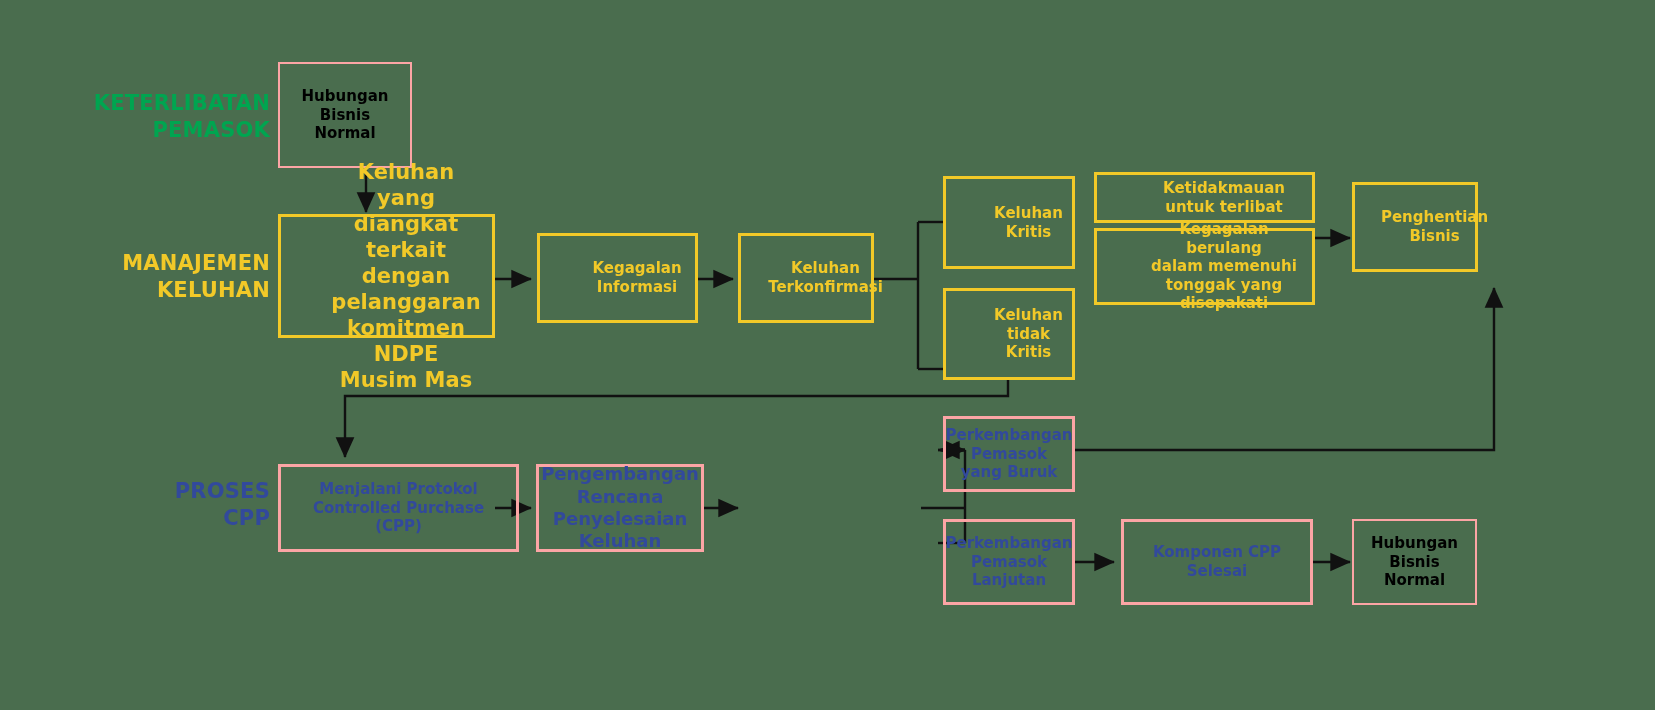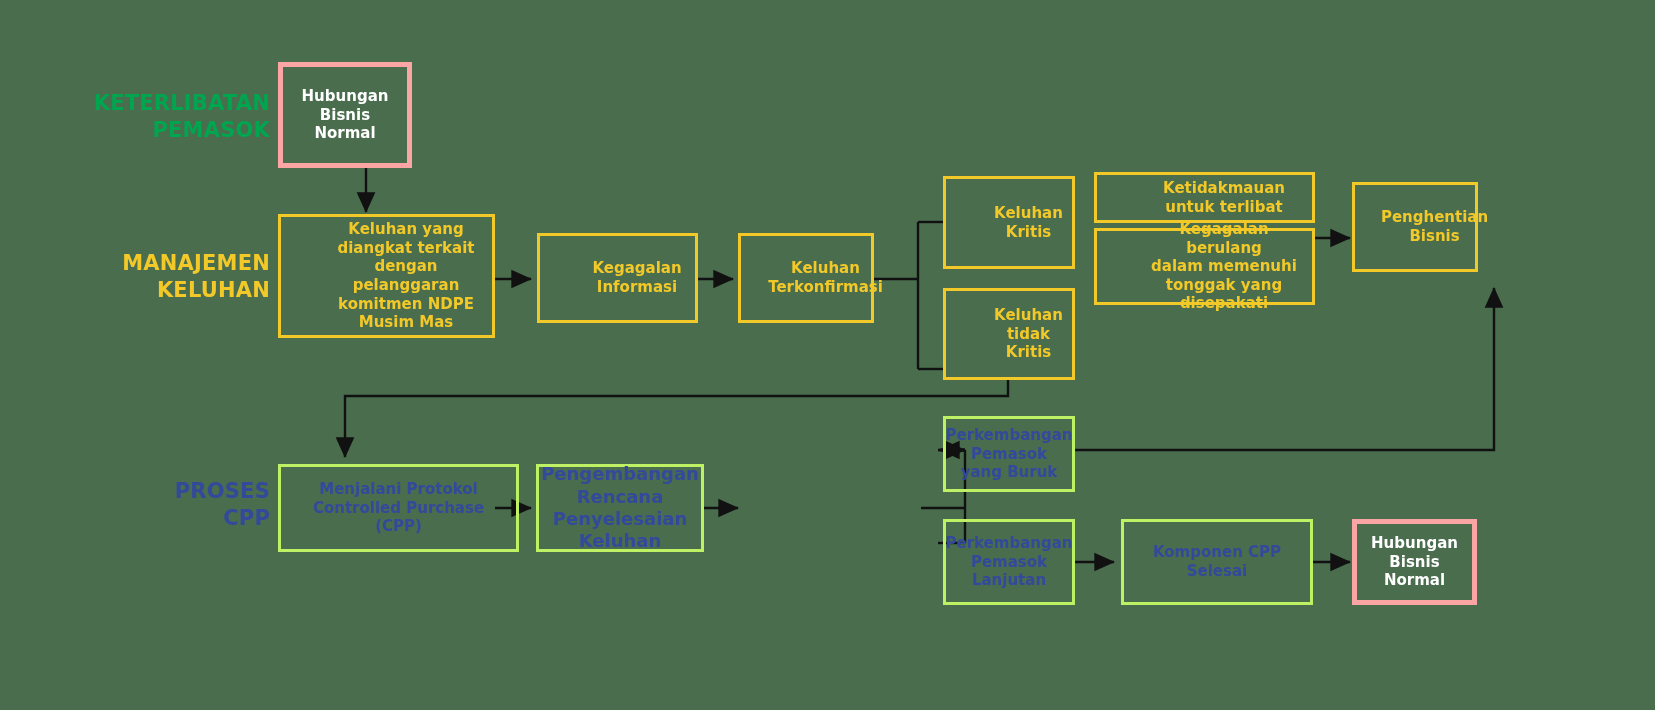--- a/index.html
+++ b/index.html
@@ -29,23 +29,23 @@
     box-sizing: border-box;
     display: flex;
     align-items: center;
     justify-content: center;
     text-align: center;
     font-weight: bold;
     line-height: 1.24;
     white-space: pre-line;
     padding: 2px 6px;
   }
-  .green { border: 5px solid #fca5a5; color: #ffffff; }
+  .green { border: 2px solid #fca5a5; color: #000000; }
   .yellow { border: 3px solid #f2c928; color: #f2c928; padding-left: 45px; }
-  .blue { border: 3px solid #bef264; color: #32499c; }
+  .blue { border: 3px solid #fca5a5; color: #32499c; }
 
   svg.wires {
     position: absolute;
     left: 0; top: 0;
     width: 1655px;
     height: 710px;
     pointer-events: none;
   }
 </style>
 </head>
@@ -107,21 +107,21 @@
   <div class="swimlane-label" style="left:78px; top:250px; width:192px; color:#f2c928;">MANAJEMEN
 KELUHAN</div>
 
   <div class="swimlane-label" style="left:78px; top:478px; width:192px; color:#32499c;">PROSES
 CPP</div>
 
   <div class="node green" style="left:278px; top:62px; width:134px; height:106px; font-size:15px;">Hubungan
 Bisnis
 Normal</div>
 
-  <div class="node yellow" style="left:278px; top:214px; width:217px; height:124px; font-size:15px;">Keluhan yang
+  <div class="node yellow" style="left:278px; top:214px; width:217px; height:124px; font-size:21px;">Keluhan yang
 diangkat terkait
 dengan pelanggaran
 komitmen NDPE
 Musim Mas</div>
 
   <div class="node yellow" style="left:537px; top:233px; width:161px; height:90px; font-size:15px;">Kegagalan
 Informasi</div>
 
   <div class="node yellow" style="left:738px; top:233px; width:136px; height:90px; font-size:15px;">Keluhan
 Terkonfirmasi</div>

